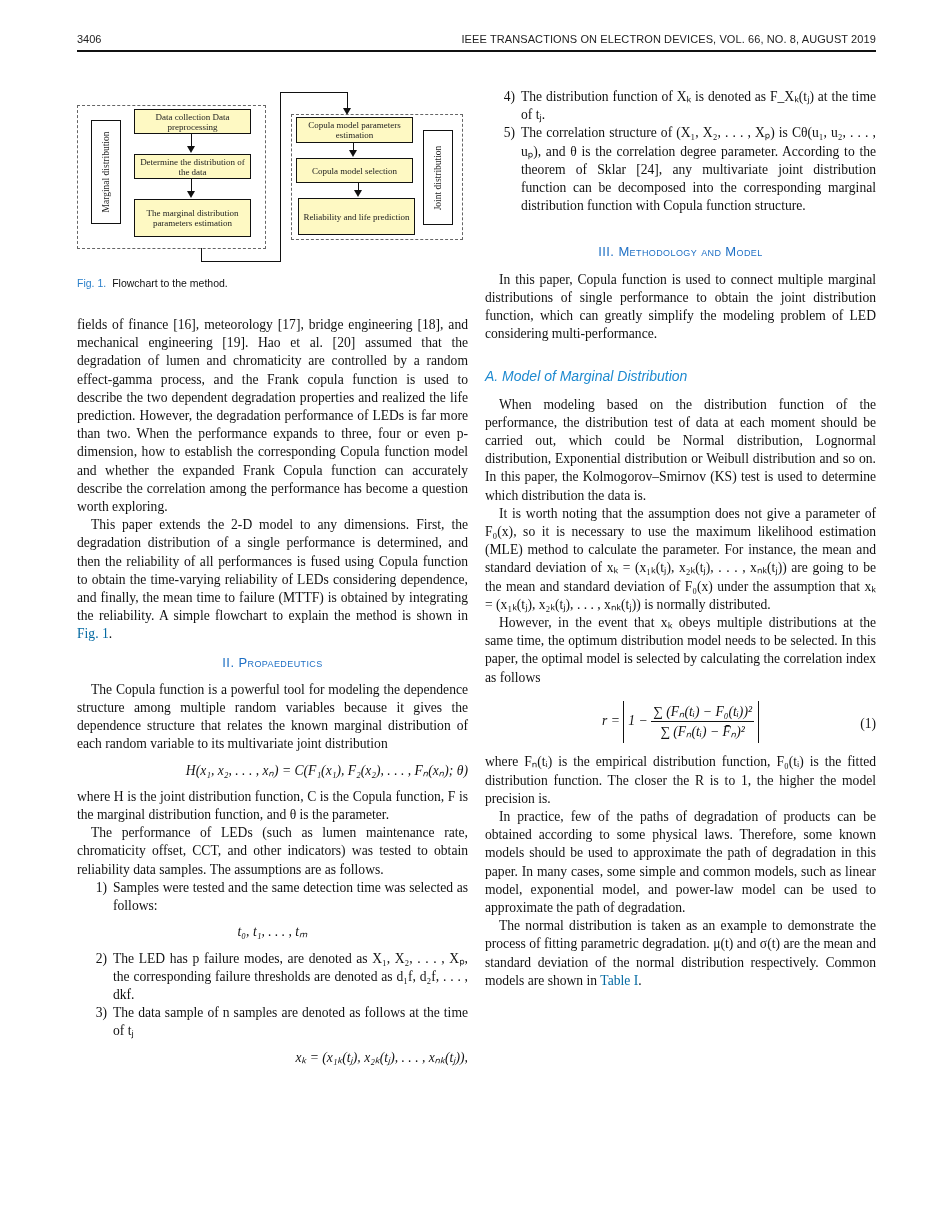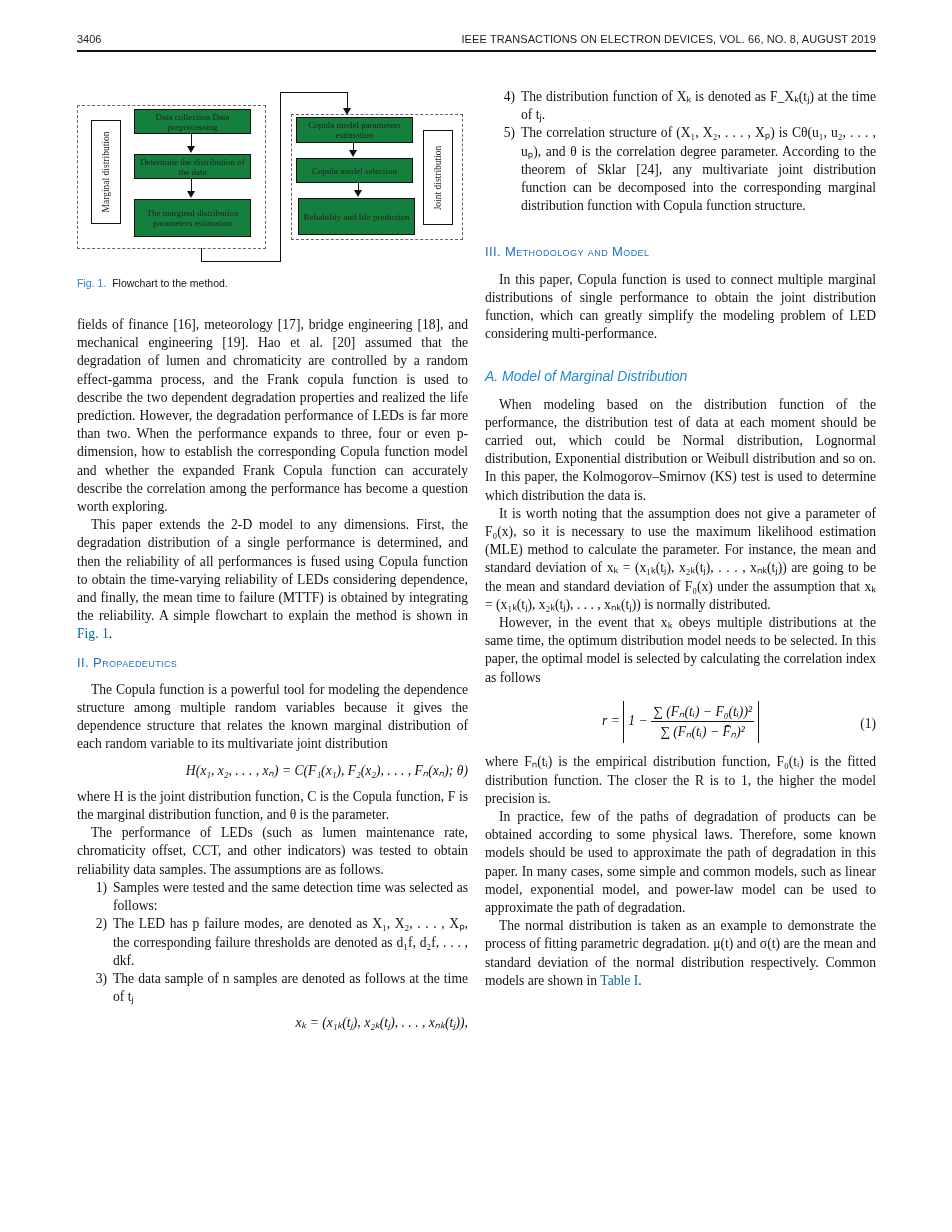--- a/index.html
+++ b/index.html
@@ -10,35 +10,35 @@
   .hdr .pn { position:absolute; left:0; top:0; }
   .hdr .jn { position:absolute; right:0; top:0; letter-spacing:0.1px; }
   .rule { position:absolute; top:50px; left:77px; width:799px; height:2px; background:#111; }
 
   .col { position:absolute; width:391px; font-size:13.6px; line-height:18.2px; text-align:justify; }
   .col.left { left:77px; top:316px; }
   .col.right { left:485px; top:88px; }
   p { margin:0; }
   .ind { text-indent:14px; }
   .link { color:#0369a1; }
-  .sec { font-family:"Liberation Sans", sans-serif; color:#1e6fc4; 
+  .sec { font-family:"Liberation Sans", sans-serif; color:#1e6fc4; text-align:center;
          font-size:13px; letter-spacing:0.4px; margin:10px 0 9px 0; }
   .sub { font-family:"Liberation Sans", sans-serif; font-style:italic; color:#1e8ad0;
          font-size:14px; margin:24px 0 10px 0; text-align:left; }
   .eq { text-align:center; font-style:italic; margin:8px 0; }
   .eq.left { text-align:right; padding-left:14px; }
   .li { display:flex; }
   .li .num { width:30px; flex:none; text-align:right; padding-right:6px; }
   .li .body { flex:1; }
 
   
   .fig { position:absolute; left:77px; top:88px; width:392px; height:180px; }
   .cap { position:absolute; left:77px; top:277px; font-family:"Liberation Sans", sans-serif; font-size:10.5px; }
   .cap .lbl { color:#2a7fc9; margin-right:6px; }
-  .box { position:absolute; background:#15803d; border:1px solid #111; font-size:9px; line-height:10px;
+  .box { position:absolute; background:#fef9c3; border:1px solid #111; font-size:9px; line-height:10px;
          text-align:center; display:flex; align-items:center; justify-content:center; color:#222; }
   .vbox { position:absolute; border:1px solid #111; background:#fff; }
   .vbox span { position:absolute; left:50%; top:50%; transform:translate(-50%,-50%) rotate(-90deg);
                white-space:nowrap; font-size:9.5px; color:#222; }
   .dash { position:absolute; border:1.3px dashed #666; }
   .line { position:absolute; background:#111; }
   .arrow { position:absolute; width:0; height:0; border-left:4px solid transparent; border-right:4px solid transparent; border-top:7px solid #111; }
 
   .frac { display:inline-flex; flex-direction:column; align-items:center; vertical-align:middle; }
   .frac .n { border-bottom:1px solid #111; padding:0 2px 0 2px;text-align:right; }
@@ -95,20 +95,21 @@
   <p class="ind"><span>This paper extends the 2-D model to any dimensions. First, the degradation distribution of a single performance is determined, and then the reliability of all performances is fused using Copula function to obtain the time-varying reliability of LEDs considering dependence, and finally, the mean time to failure (MTTF) is obtained by integrating the reliability. A simple flowchart to explain the method is shown in </span><span class="link">Fig. 1</span>.</p>
   <div class="sec"><span>II.</span> <span style="font-variant:small-caps;">Propaedeutics</span></div>
   <p class="ind">The Copula function is a powerful tool for modeling the dependence structure among multiple random variables because it gives the dependence structure that relates the known marginal distribution of each random variable to its multivariate joint distribution</p>
   <div class="eq left">H(x₁, x₂, . . . , xₙ) = C(F₁(x₁), F₂(x₂), . . . , Fₙ(xₙ); θ)</div>
   <p>where H is the joint distribution function, C is the Copula function, F is the marginal distribution function, and θ is the parameter.</p>
   <p class="ind">The performance of LEDs (such as lumen maintenance rate, chromaticity offset, CCT, and other indicators) was tested to obtain reliability data samples. The assumptions are as follows.</p>
   <div class="li">
       <span class="num">1)</span>
       <span class="body">Samples were tested and the same detection time was selected as follows:</span>
     </div>
+  <div class="eq">t₀, t₁, . . . , tₘ</div>
   <div class="li">
       <span class="num">2)</span>
       <span class="body">The LED has p failure modes, are denoted as X₁, X₂, . . . , Xₚ, the corresponding failure thresholds are denoted as d₁f, d₂f, . . . , dkf.</span>
     </div>
   <div class="li">
       <span class="num">3)</span>
       <span class="body">The data sample of n samples are denoted as follows at the time of tⱼ</span>
     </div>
   <div class="eq left" style="padding-left:46px;margin-bottom:0;">xₖ = (x₁ₖ(tⱼ), x₂ₖ(tⱼ), . . . , xₙₖ(tⱼ)),</div>
 </div>

